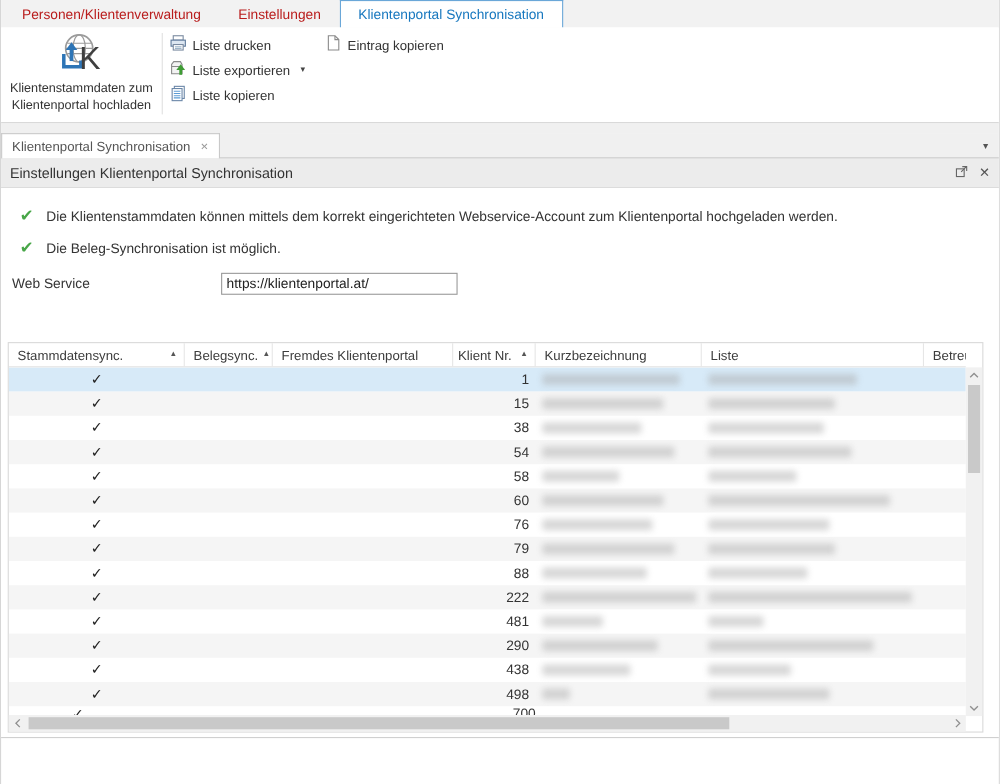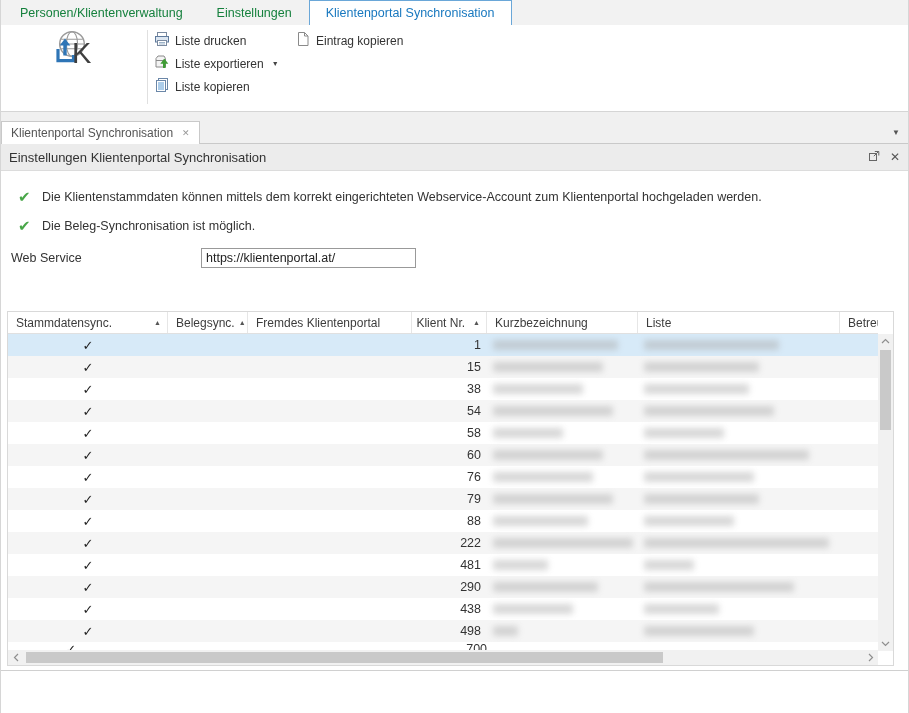--- a/index.html
+++ b/index.html
@@ -4,21 +4,21 @@
 <style>
   * { margin:0; padding:0; box-sizing:border-box; }
   html,body { width:909px; height:713px; background:#fff;
     font-family:"Liberation Sans","DejaVu Sans",sans-serif; color:#333; overflow:hidden; }
   .app { width:909px; height:713px; position:relative; background:#fff;
     border-left:1px solid #d6d6d6; border-right:1px solid #d6d6d6; }
 
   
   .top-tabs { height:25px; background:#f2f2f2; display:flex; align-items:stretch; }
   .top-tab { padding:0 16px; display:flex; align-items:center; font-size:12.5px;
-    color:#15803d; cursor:default; border:1px solid transparent; border-bottom:none; }
+    color:#b91c1c; cursor:default; border:1px solid transparent; border-bottom:none; }
   .top-tab.first { margin-left:2px; }
   .top-tab.active { background:#fff; color:#1878bf; border-color:#6aa7d8; }
 
   
   .ribbon { height:87px; background:#fff; border-bottom:1px solid #d5d5d5; position:relative; }
   .big-btn { position:absolute; left:0; top:2px; width:146px; height:82px; text-align:center;
     padding-top:2px; font-size:11.5px; line-height:1.25; color:#333; }
   .big-btn .lbl { margin-top:1px; }
   .ribbon-sep { position:absolute; left:146px; top:5px; height:74px; width:1px; background:#e0e0e0; }
   .rb-col { position:absolute; top:7px; display:flex; flex-direction:column; gap:6px; }
@@ -117,20 +117,24 @@
         <svg width="46" height="40" viewBox="0 0 46 40">
           <circle cx="21" cy="15" r="12.3" fill="none" stroke="#9b9b9b" stroke-width="1.5"></circle>
           <ellipse cx="21" cy="15" rx="5.6" ry="12.3" fill="none" stroke="#9b9b9b" stroke-width="1.1"></ellipse>
           <path d="M10.2 10.3 h21.6 M8.7 15 h24.6 M10.2 19.7 h21.6" stroke="#9b9b9b" stroke-width="1.1" fill="none"></path>
           <path d="M7 20 V31.6 H22.5 V26" fill="none" stroke="#2e75b6" stroke-width="3.2"></path>
           <rect x="12.3" y="15.5" width="3.4" height="11" fill="#2e75b6"></rect>
           <polygon points="14,9.5 19.3,16.4 8.7,16.4" fill="#2e75b6"></polygon>
           <text x="21" y="34" font-size="29" fill="#3f3f3f" font-family="Liberation Sans, DejaVu Sans, sans-serif">K</text>
         </svg>
       </span>
+      <div class="lbl">
+        <div>Klientenstammdaten zum</div>
+        <div>Klientenportal hochladen</div>
+      </div>
     </div>
     <div class="ribbon-sep"></div>
 
     <div class="rb-col col1">
       <div class="rb-btn">
         <span>
           <svg width="16" height="16" viewBox="0 0 16 16">
             <rect x="3.5" y="1.5" width="9" height="4" fill="#fff" stroke="#7a8aa0"></rect>
             <rect x="1.5" y="5.5" width="13" height="5.5" fill="#dce6f1" stroke="#5f7a9c"></rect>
             <rect x="3.5" y="9.5" width="9" height="5" fill="#fff" stroke="#7a8aa0"></rect>

